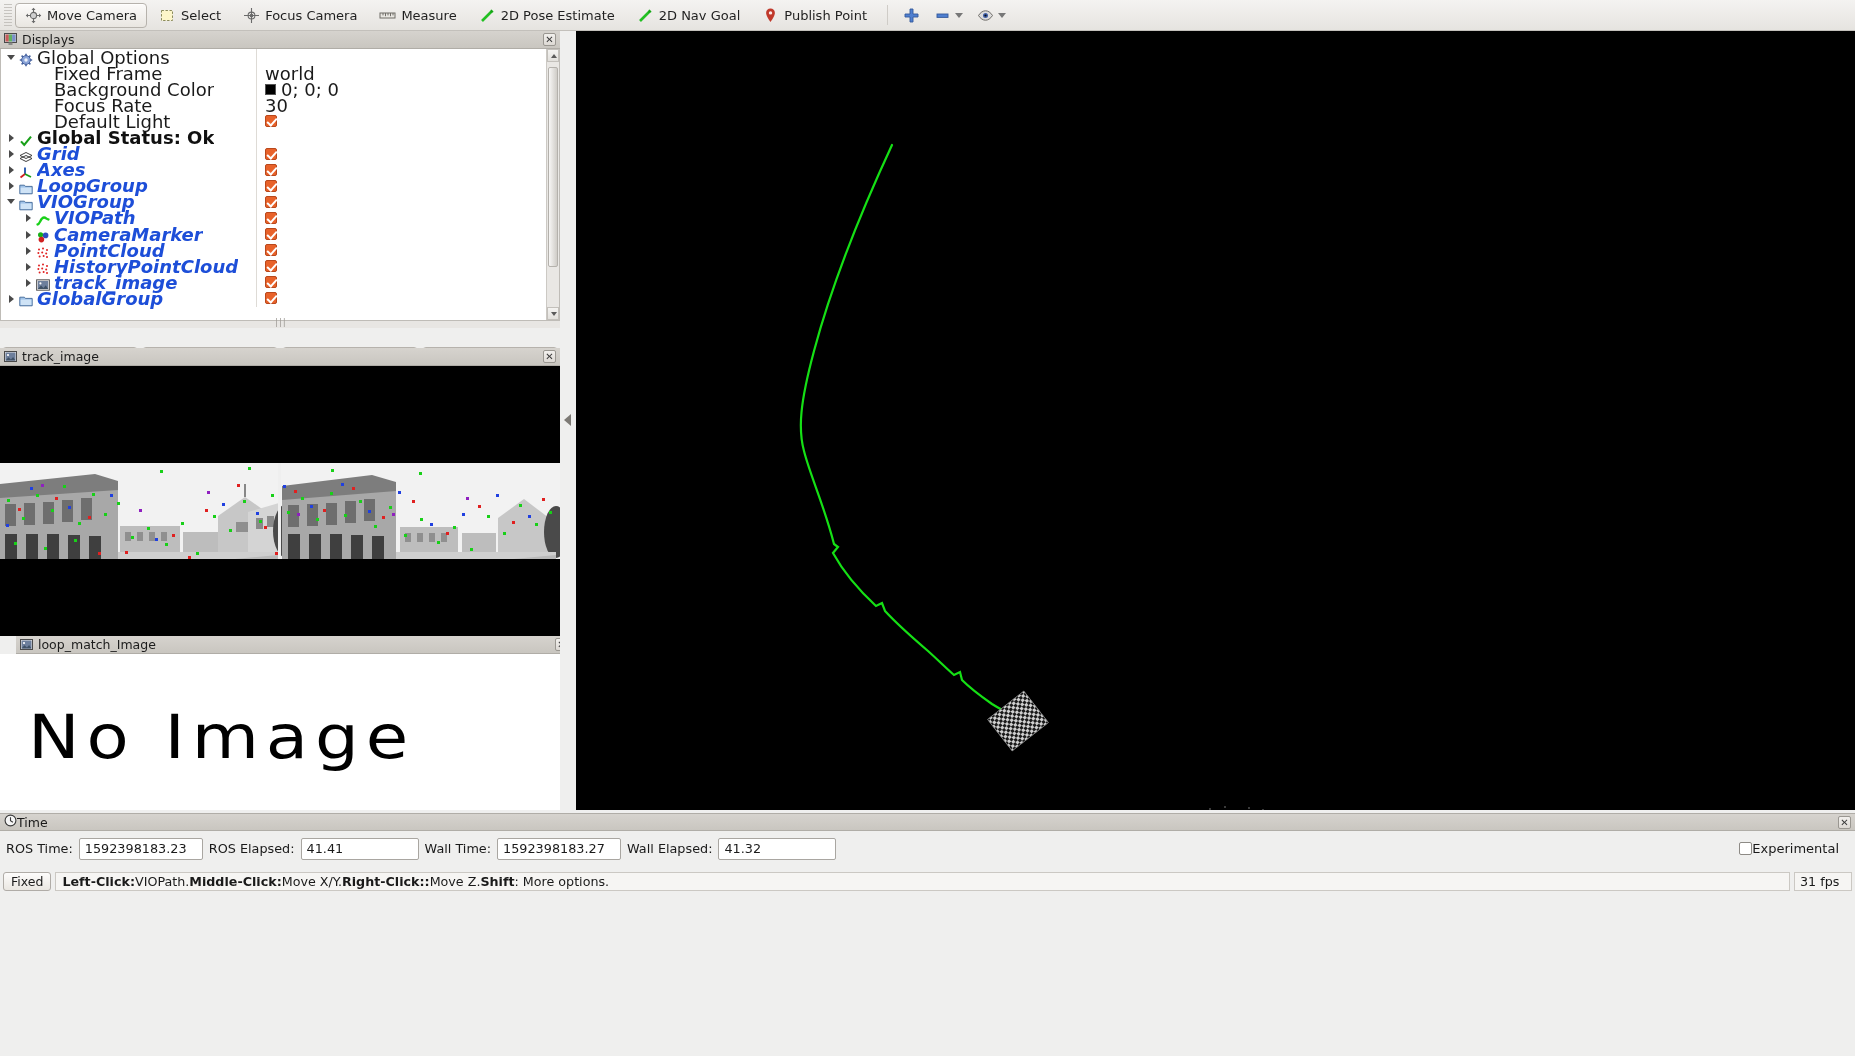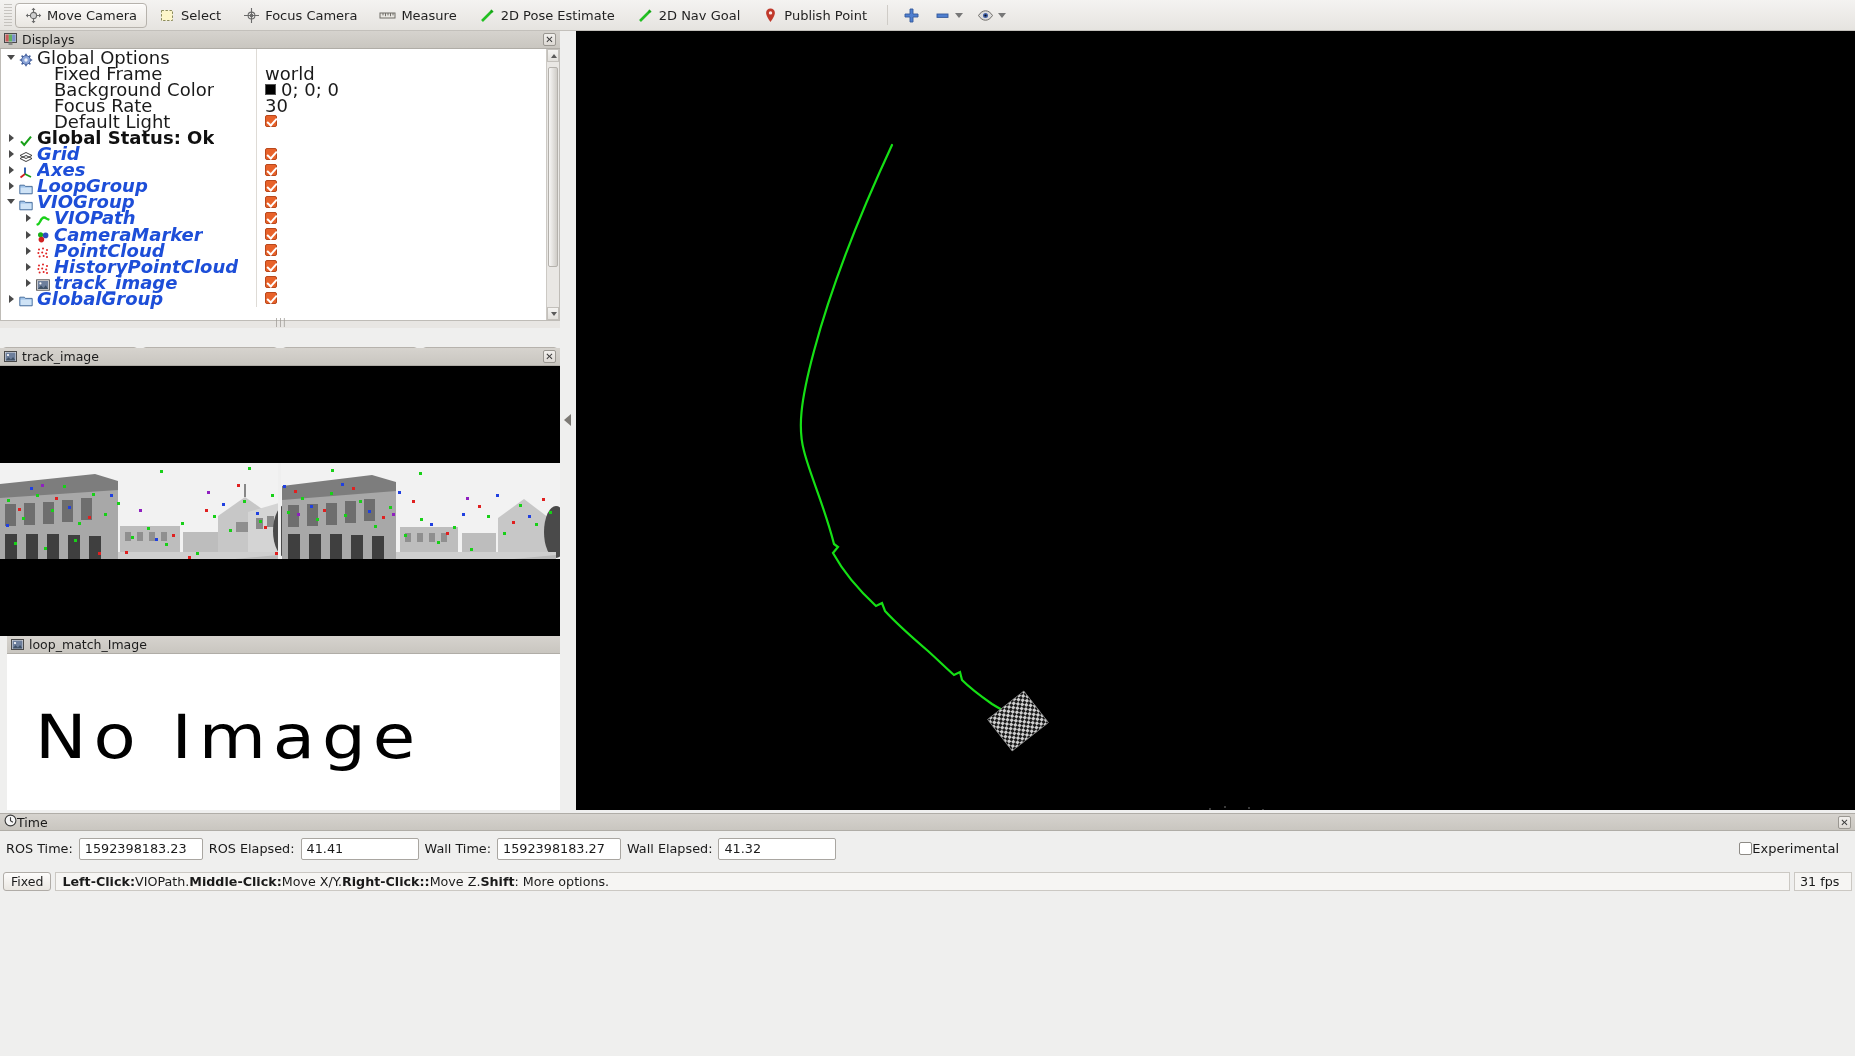--- a/index.html
+++ b/index.html
@@ -113,21 +113,21 @@
   .dbtn { flex:1; height:21px; border:1px solid #b6b2ac; border-radius:4px;
           background:linear-gradient(#fdfcfb,#eae7e2);
           display:flex;align-items:center;justify-content:center; font-size:13px; }
   .dbtn.dis { color:#a5a19c; }
 
   
   #trackpanel { position:absolute; left:0; top:348px; width:560px; height:288px; }
   #trackview { position:absolute; left:0; top:18px; width:560px; height:270px;
                background:#000; overflow:hidden; }
   
-  #looppanel { position:absolute; left:7px; top:636px; width:572px; height:174px; }
+  #looppanel { position:absolute; left:0; top:636px; width:572px; height:174px;padding-left:16px; }
   #loopview { position:absolute; left:0; top:18px; width:560px; height:156px;
               background:#fff; overflow:hidden; }
   #noimg { position:absolute; left:28px; top:48px; width:500px;
            font-family:"DejaVu Sans","Liberation Sans",sans-serif;
            font-size:60px; letter-spacing:6px; color:#000;
            transform:scaleX(1.15); transform-origin:left center; white-space:nowrap; }
 
   
   #vsplit { position:absolute; left:560px; top:31px; width:16px; height:779px;
             background:#efefee; }

